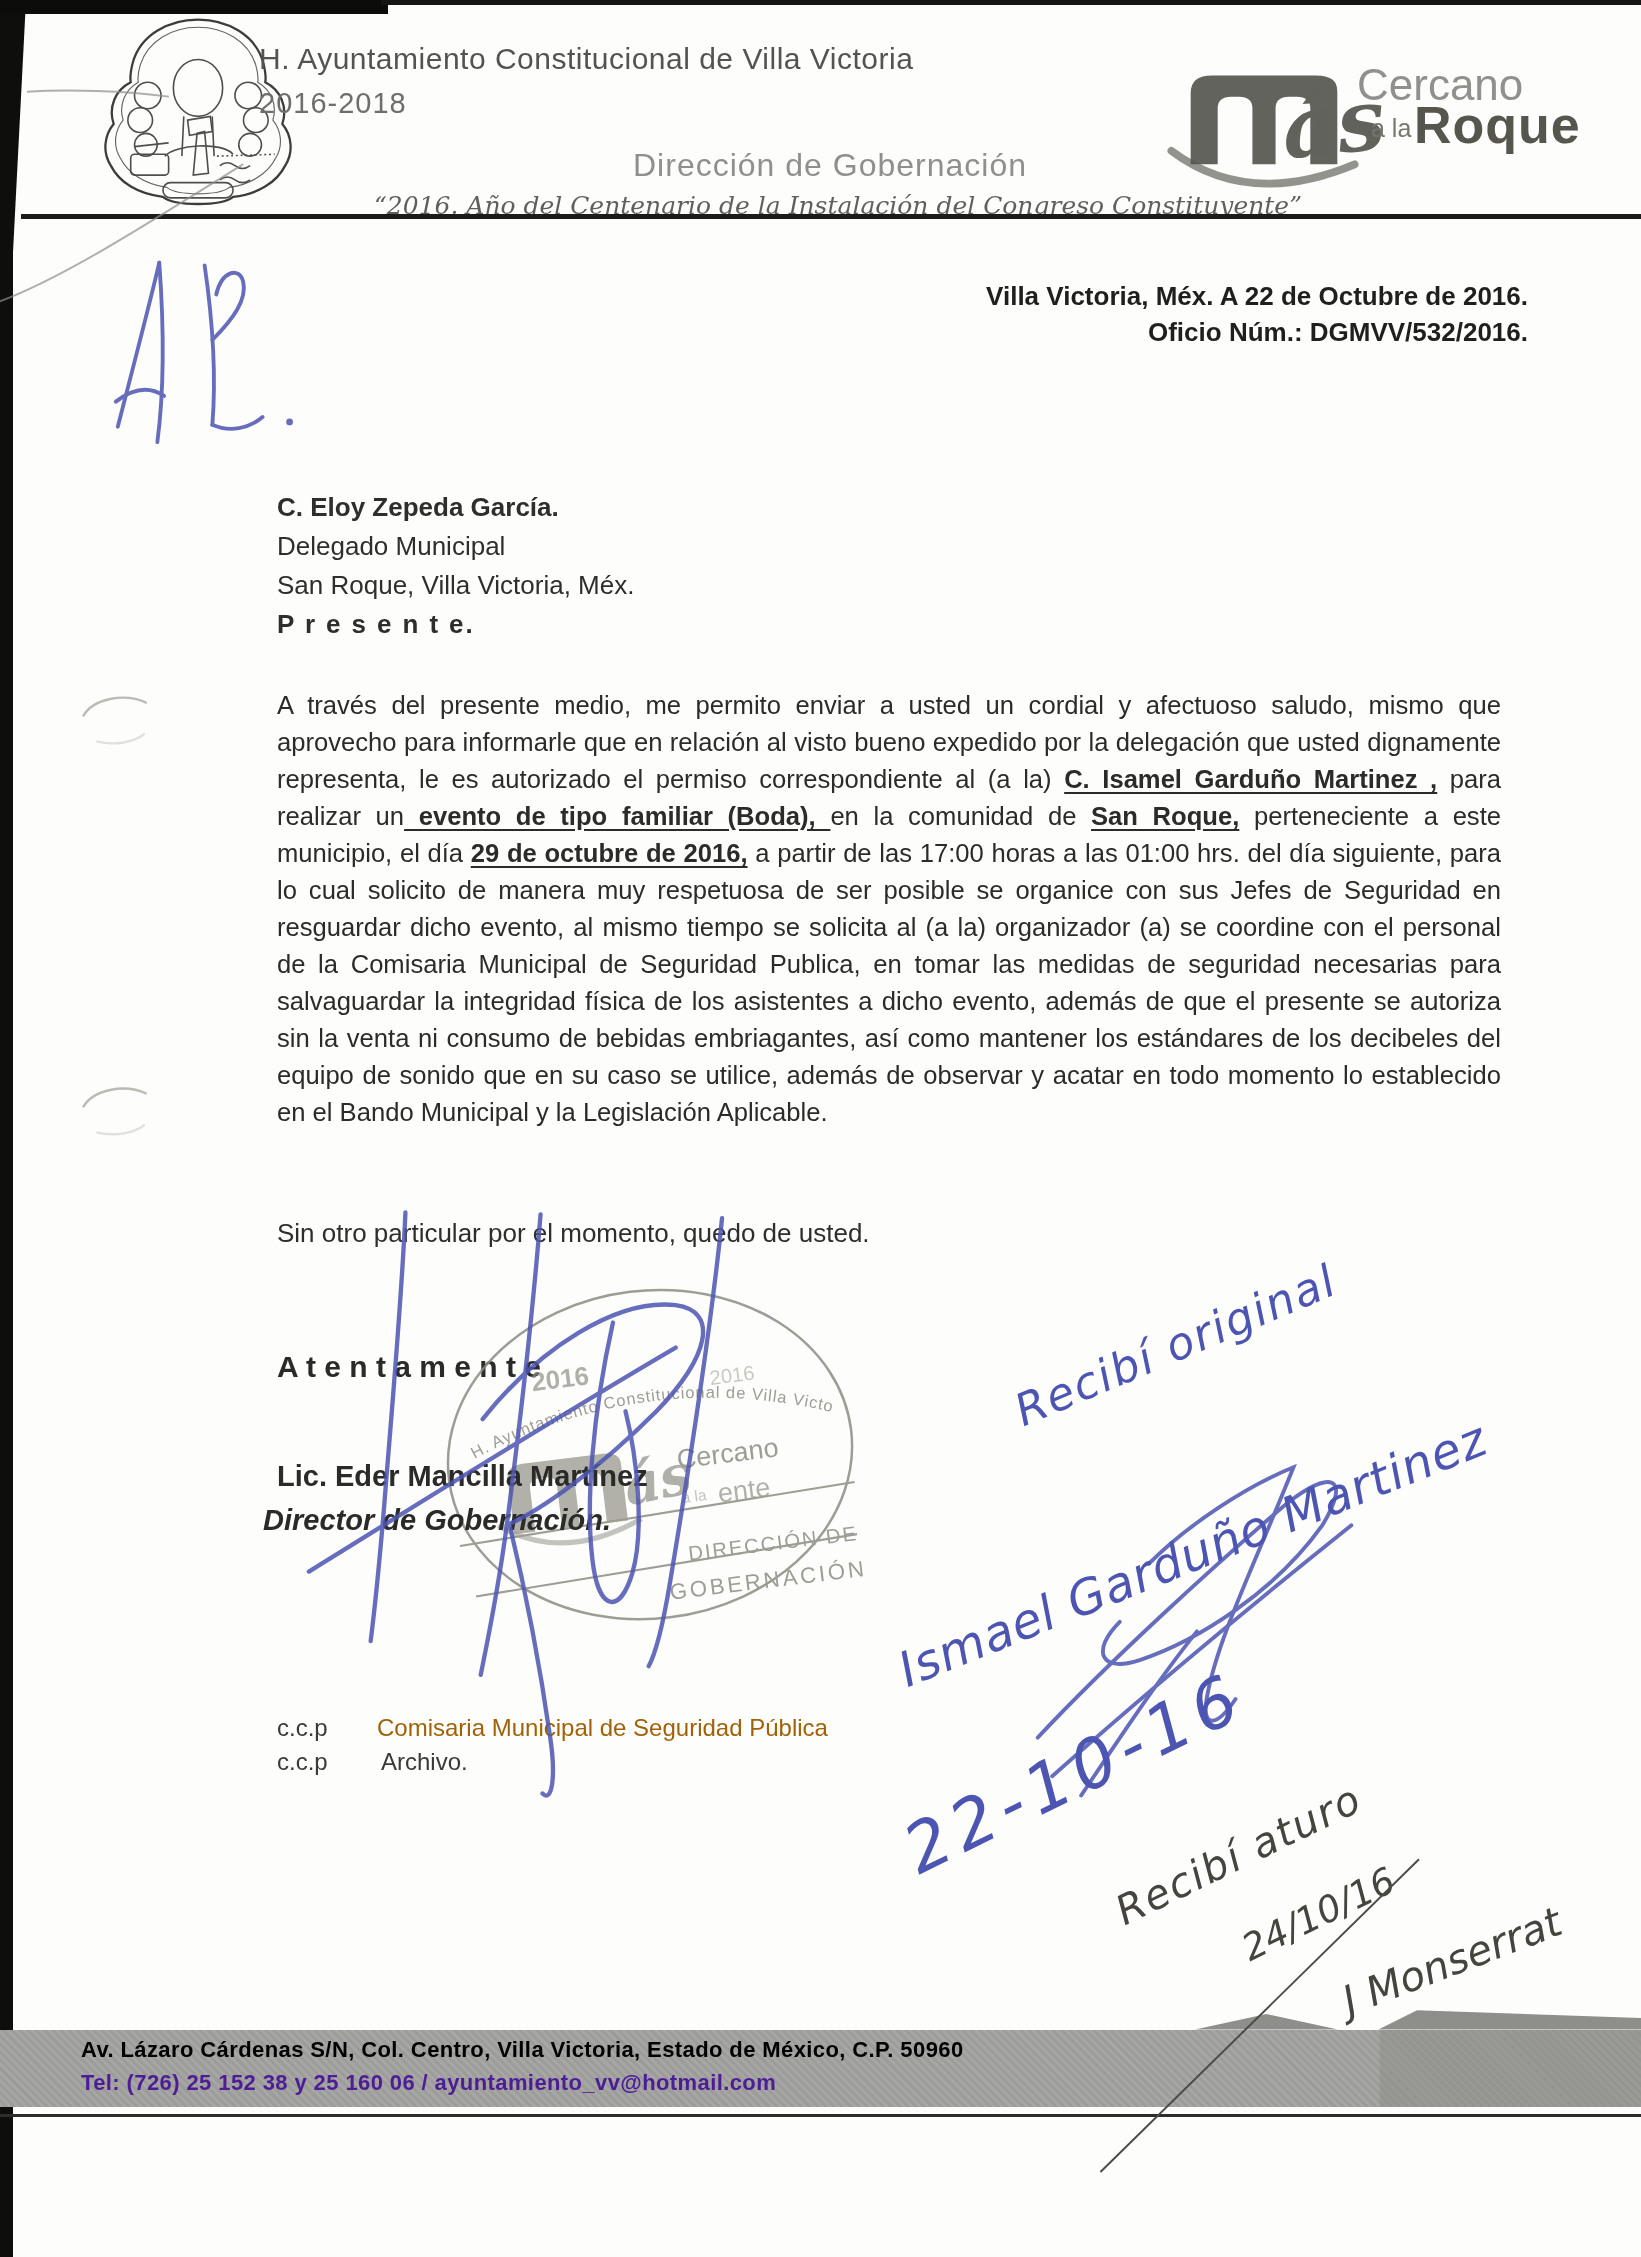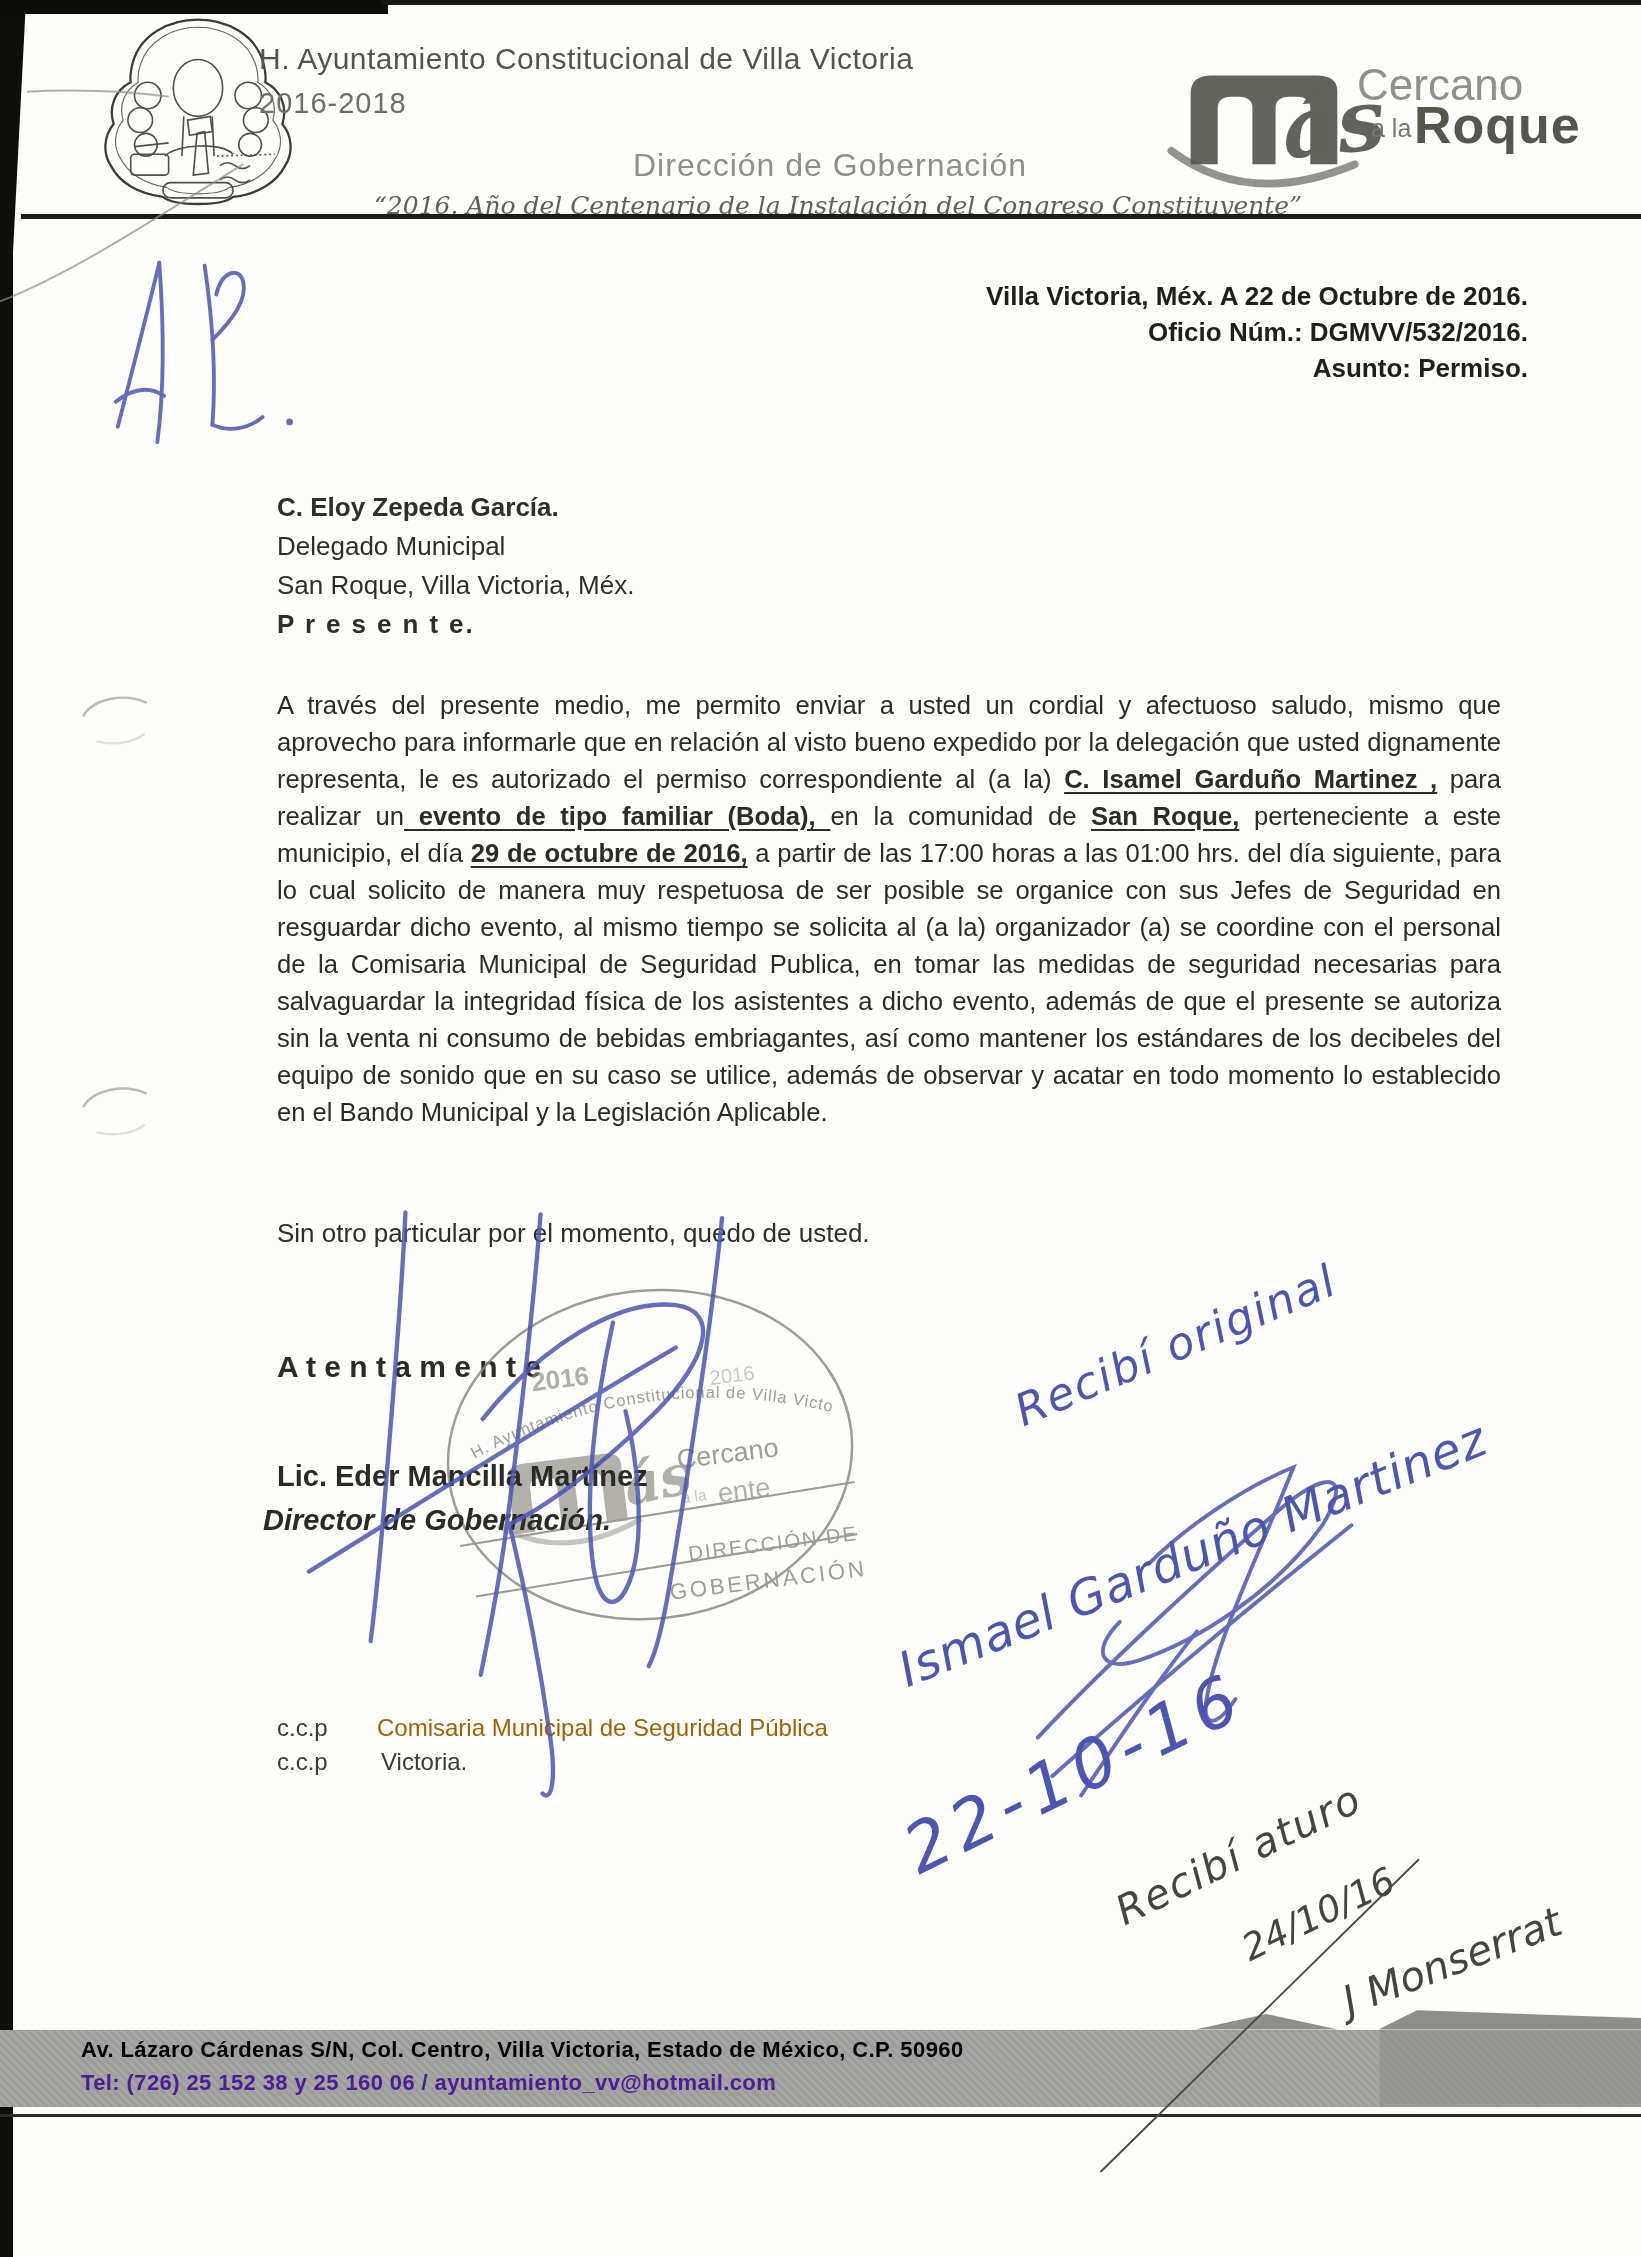--- a/index.html
+++ b/index.html
@@ -99,21 +99,20 @@
   <div class="abs brand-ala">a la</div>
   <div class="abs brand-gente">Roque</div>
 
   <div class="abs dept">Dirección de Gobernación</div>
   <div class="abs motto">“2016. Año del Centenario de la Instalación del Congreso Constituyente”</div>
   <div class="abs rule"></div>
 
   <div class="abs meta">
     <div>Villa Victoria, Méx. A 22 de Octubre de 2016.</div>
     <div>Oficio Núm.: DGMVV/532/2016.</div>
-    <div>Asunto: Permiso.</div>
   </div>
 
   <div class="abs recipient">
     <div class="b">C. Eloy Zepeda García.</div>
     <div>Delegado Municipal</div>
     <div>San Roque, Villa Victoria, Méx.</div>
     <div class="presente">P r e s e n t e.</div>
   </div>
 
   <p class="abs body-par" style="margin:0;"><span>A través del presente medio, me permito enviar a usted un cordial y afectuoso saludo, mismo que aprovecho para informarle que en relación al visto bueno expedido por la delegación que usted dignamente representa, le es autorizado el permiso correspondiente al (a la) </span><span class="b u">C. Isamel Garduño Martinez ,</span><span> para realizar un</span><span class="b u"> evento de tipo familiar (Boda), </span><span>en la comunidad de </span><span class="b u">San Roque,</span><span> perteneciente a este municipio, el día </span><span class="b u">29 de octubre de 2016,</span><span> a partir de las 17:00 horas a las 01:00 hrs. del día siguiente, para lo cual solicito de manera muy respetuosa de ser posible se organice con sus Jefes de Seguridad en resguardar dicho evento, al mismo tiempo se solicita al (a la) organizador (a) se coordine con el personal de la Comisaria Municipal de Seguridad Publica, en tomar las medidas de seguridad necesarias para salvaguardar la integridad física de los asistentes a dicho evento, además de que el presente se autoriza sin la venta ni consumo de bebidas embriagantes, así como mantener los estándares de los decibeles del equipo de sonido que en su caso se utilice, además de observar y acatar en todo momento lo establecido en el Bando Municipal y la Legislación Aplicable.</span></p>
@@ -144,21 +143,21 @@
       <text x="228" y="340" font-size="23" letter-spacing="3" fill="#8d8d85" stroke="none">GOBERNACIÓN</text>
     </g>
   </svg>
 
   <div class="abs sig-name">Lic. Eder Mancilla Martínez</div>
   <div class="abs sig-role">Director de Gobernación.</div>
 
   <div class="abs ccp-label1">c.c.p</div>
   <div class="abs ccp-value1">Comisaria Municipal de Seguridad Pública</div>
   <div class="abs ccp-label2">c.c.p</div>
-  <div class="abs ccp-value2">Victoria.</div>
+  <div class="abs ccp-value2">Archivo.</div>
 
   <svg class="abs nopoint" style="left:0;top:0;z-index:5;" width="1641" height="2257" viewBox="0 0 1700 2338">
 
     <g stroke="#8f8f88" stroke-width="2" fill="none" opacity=".7">
       <path d="M0,312 C60,290 140,240 252,170"></path>
       <path d="M28,95 C70,92 130,94 175,100"></path>
     </g>
 
     <g stroke="#aaa9a2" stroke-width="2.5" fill="none">
       <path d="M86,742 A 44,30 0 0 1 152,728" opacity=".8"></path>

